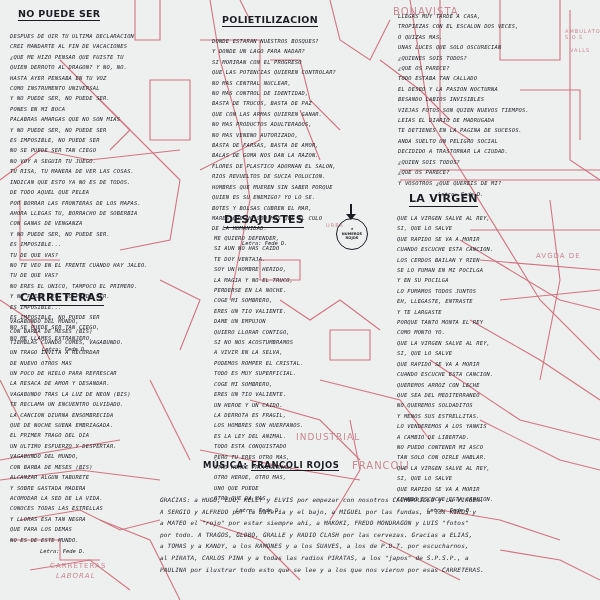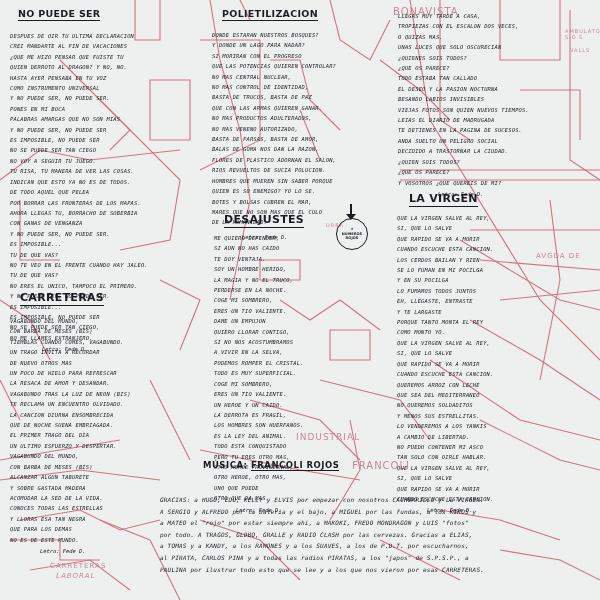--- a/index.html
+++ b/index.html
@@ -202,21 +202,21 @@
     <div class="line">y sobre gastada madera</div>
     <div class="line">acomodar la sed de la vida.</div>
     <div class="line">Conoces todas las estrellas</div>
     <div class="line">y lloras esa tan negra</div>
     <div class="line">que para los demas</div>
     <div class="line">no es de este mundo.</div>
   </div>
   <div class="credit" style="margin-left:30px;">Letra: Fede D.</div>
 </div>
 
-<div class="song" style="left:212px;top:2px;width:190px;">
+<div class="song" style="left:212px;top:8px;width:190px;">
   <div class="title" style="margin-left:10px;">POLIETILIZACION</div>
   <div class="lines" style="margin-top:9px;">
     <div class="line">Donde estaran nuestros bosques?</div>
     <div class="line">Y donde un lago para nadar?</div>
     <div class="line">Si moriran con el progreso</div>
     <div class="line">que las potencias quieren controlar?</div>
     <div class="line">No mas central nuclear,</div>
     <div class="line">no mas control de identidad,</div>
     <div class="line">basta de trucos, basta de paz</div>
     <div class="line">que con las armas quieren ganar.</div>

